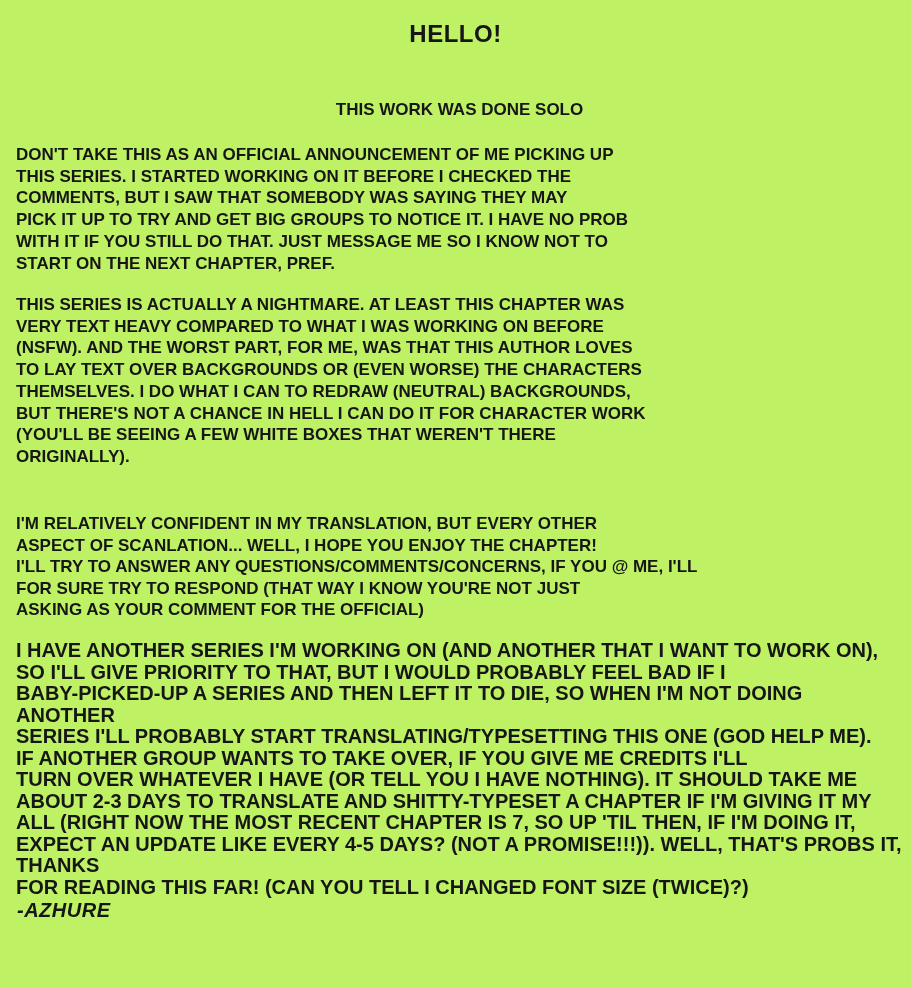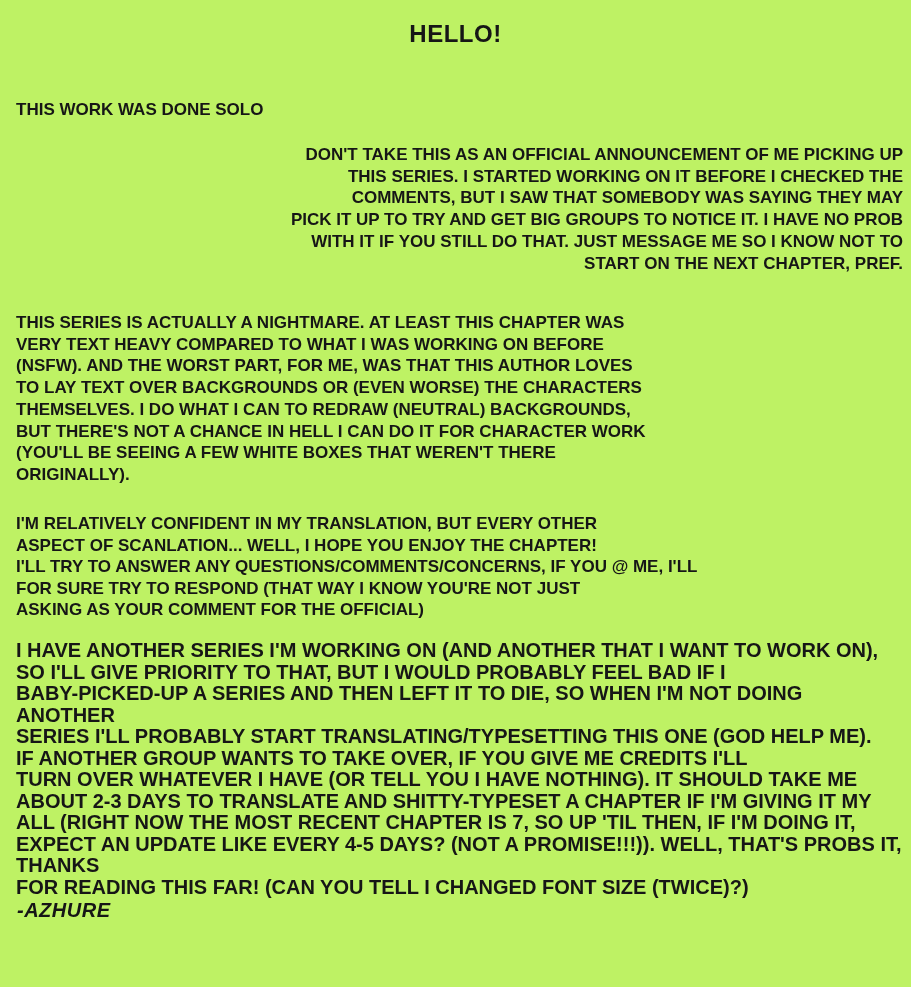--- a/index.html
+++ b/index.html
@@ -29,23 +29,23 @@
   }
   .para {
     position: absolute;
     left: 16px;
     right: 8px;
     white-space: pre-line;
     font-size: 17px;
     line-height: 21.7px;
     letter-spacing: 0px;
   }
-  .para-solo      { top: 99px;  }
-  .para-pickup    { top: 144px; text-align: right; }
-  .para-nightmare { top: 312px; }
+  .para-solo      { top: 99px; text-align: center;  }
+  .para-pickup    { top: 144px; }
+  .para-nightmare { top: 294px; }
   .para-confident { top: 513px; }
   .para-questions { top: 556px; }
   .para-plans {
     top: 640px;
     font-size: 20px;
     line-height: 21.5px;
   }
   .signature {
     position: absolute;
     left: 17px;

